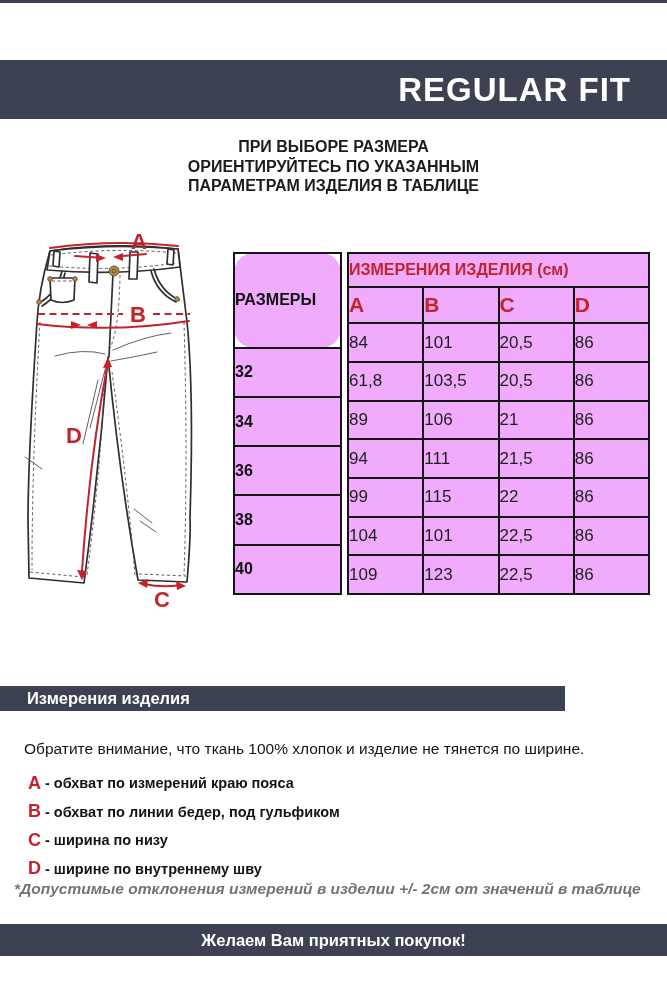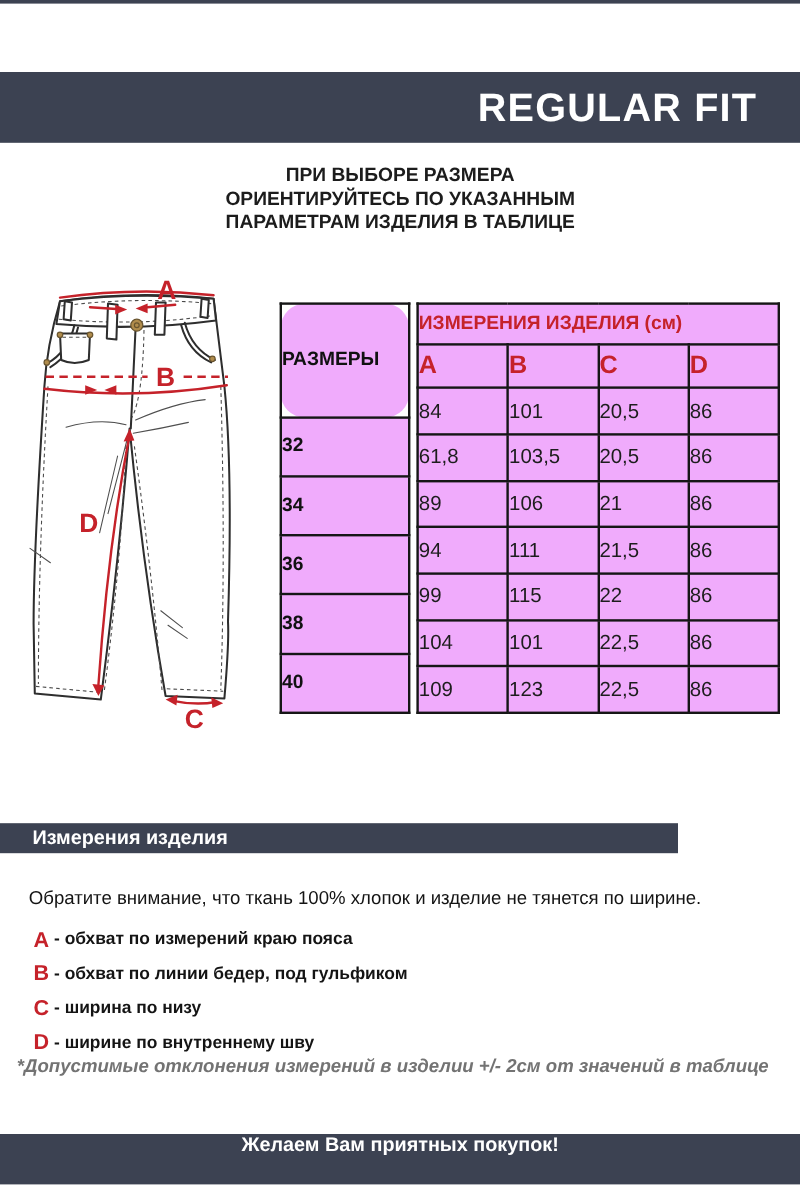--- a/index.html
+++ b/index.html
@@ -33,22 +33,22 @@
   .section-bar{position:absolute;left:0;top:686px;width:565px;height:25px;
     display:flex;align-items:center;}
   .section-bar span{color:#fff;font-weight:bold;font-size:16.5px;padding-left:27px;}
   .note{position:absolute;left:24px;top:740px;font-size:15.5px;color:#141414;}
   .legend{position:absolute;left:28px;top:769px;}
   .legend-item{height:28.5px;display:flex;align-items:center;}
   .legend-letter{color:#c5222a;font-weight:bold;font-size:18px;width:17px;display:inline-block;}
   .legend-text{font-weight:bold;font-size:14.5px;color:#141414;}
   .disclaimer{position:absolute;left:14px;top:880px;font-weight:bold;font-style:italic;
     font-size:15.5px;color:#737373;}
-  .footer-bar{position:absolute;left:0;top:945px;width:667px;height:42px;
-    display:flex;justify-content:center;}
+  .footer-bar{position:absolute;left:0;top:924px;width:667px;height:32px;
+    display:flex;align-items:center;justify-content:center;}
   .footer-bar span{color:#fff;font-weight:bold;font-size:16.5px;}
 
   
   .ln{fill:none;stroke:#2e2e2e;stroke-width:1.7;stroke-linejoin:round;stroke-linecap:round;}
   .fillw{fill:#ffffff;}
   .stitch{fill:none;stroke:#4a4a4a;stroke-width:0.9;stroke-dasharray:3,2.6;}
   .wr{fill:none;stroke:#4f4f4f;stroke-width:0.9;stroke-linecap:round;}
   .red{fill:none;stroke:#c5222a;stroke-width:2;stroke-linecap:round;}
   .red-dash{fill:none;stroke:#c5222a;stroke-width:2;stroke-dasharray:7,4.5;}
   .red-fill{fill:#c5222a;stroke:none;}

